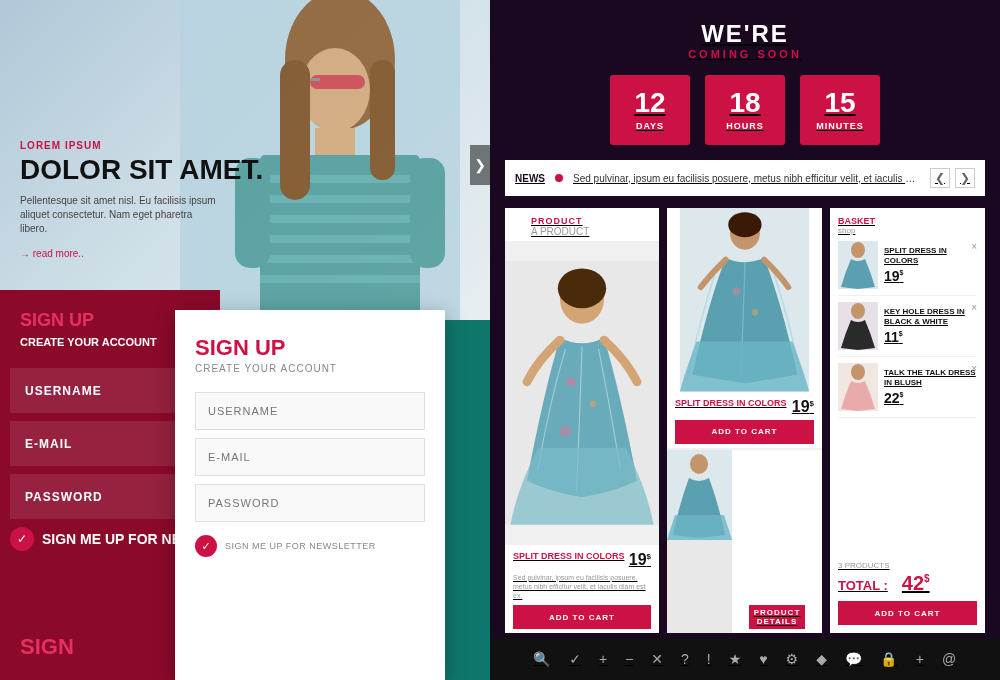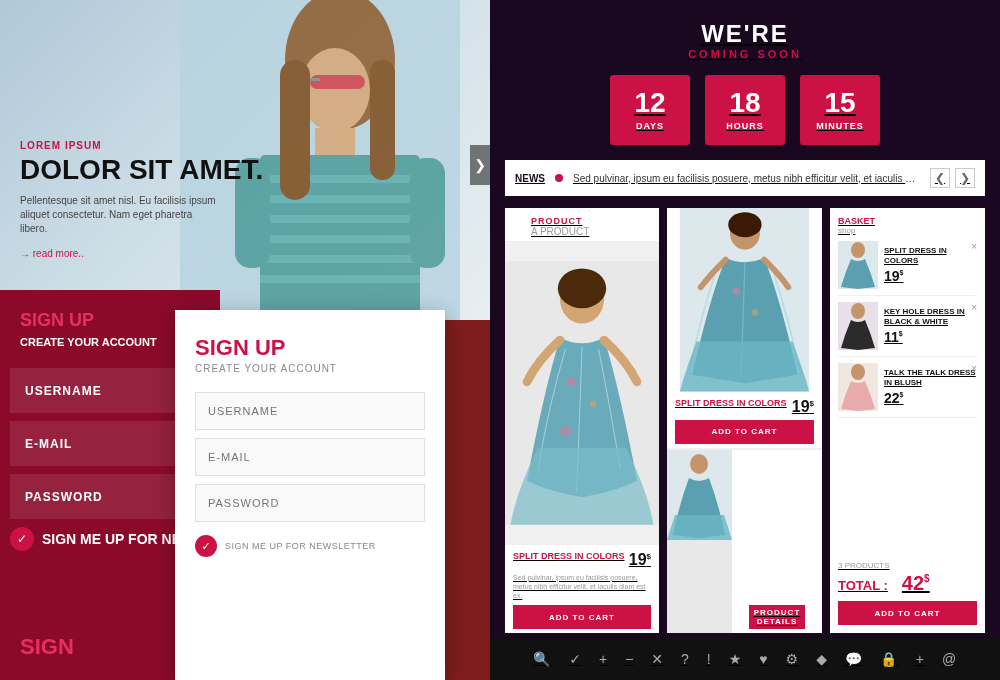--- a/index.html
+++ b/index.html
@@ -11,21 +11,21 @@
       display: flex;
       flex-direction: row;
     }
 
     
     .left-panel {
       width: 490px;
       height: 680px;
       position: relative;
       overflow: hidden;
-      background: #7f1d1d;
+      background: #0f766e;
     }
 
     .hero-bg {
       width: 100%;
       height: 320px;
       background: linear-gradient(135deg, #b0c8d8 0%, #d0e0e8 50%, #e8eef2 100%);
       position: relative;
     }
 
     .hero-text {

